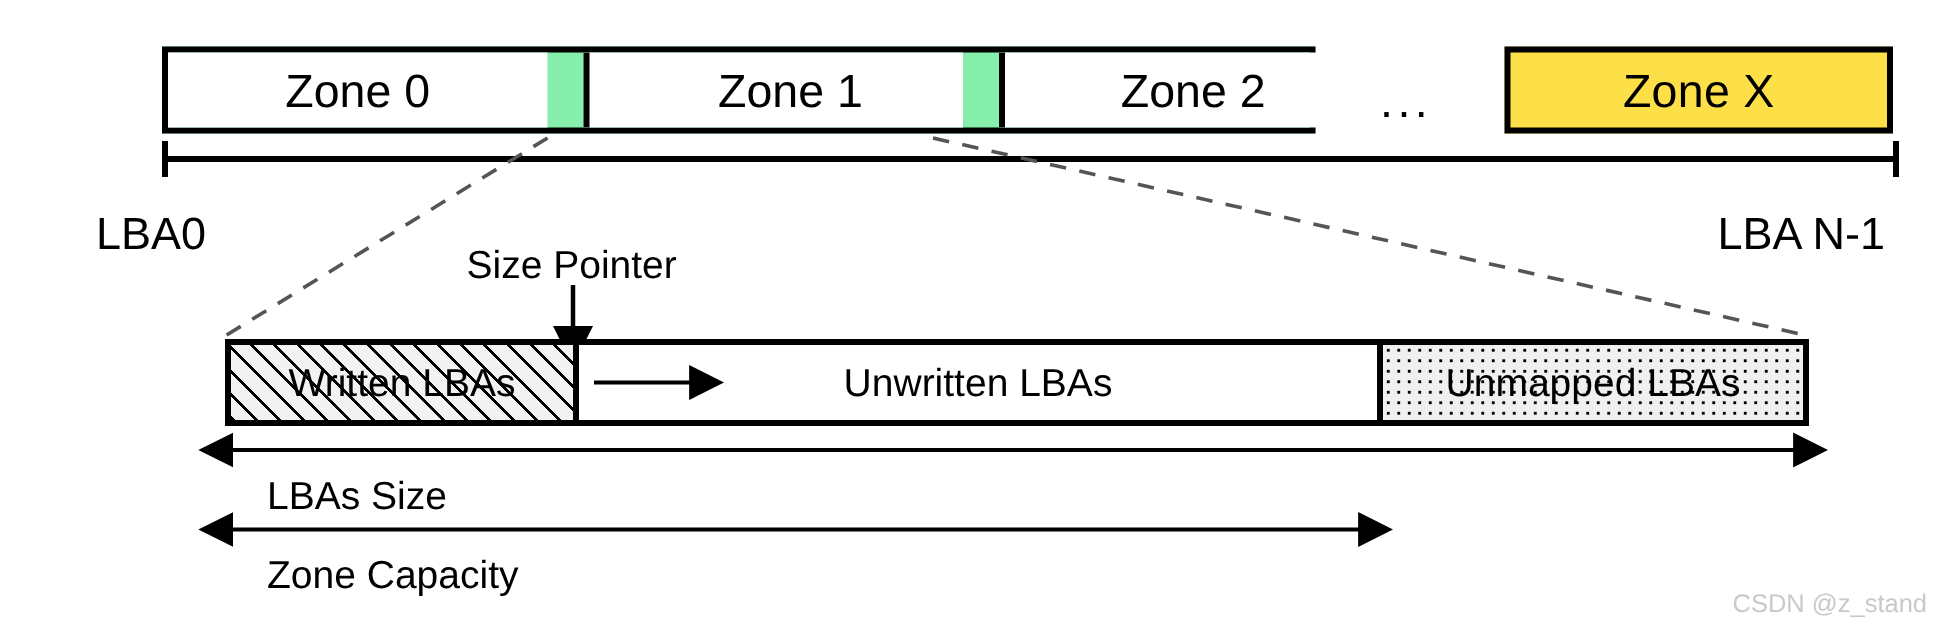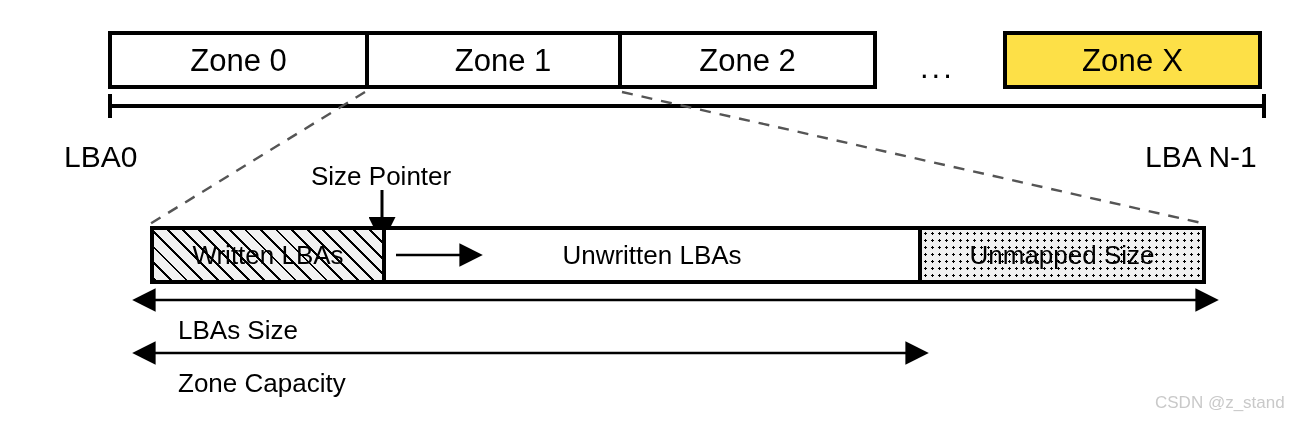--- a/index.html
+++ b/index.html
@@ -31,20 +31,21 @@
     line-height: 1;
     letter-spacing: 0.2px;
     white-space: nowrap;
   }
   .zone-group {
     position: absolute;
     box-sizing: border-box;
     border: 4px solid #000;
     background: #86efac;
     display: flex;
+    gap: 24px;
   }
   .zone-cell {
     flex: 0 0 auto;
     box-sizing: border-box;
     display: flex;
     align-items: center;
     justify-content: center;
     font-size: 31px;
     line-height: 1;
     white-space: nowrap;
@@ -197,21 +198,21 @@
   <svg class="proj" style="left:396px; top:243px;" width="90" height="24">
     <defs>
       <marker id="dirHead" markerWidth="9" markerHeight="9" refX="1" refY="4.5" orient="auto" markerUnits="strokeWidth">
         <path d="M0,0 L9,4.5 L0,9 z" fill="#000"></path>
       </marker>
     </defs>
     <line x1="0" y1="12" x2="66" y2="12" stroke="#000" stroke-width="2.6" marker-end="url(#dirHead)"></line>
   </svg>
 
   <div class="seg seg-unmapped" style="left:918px; width:288px;">
-    <span class="seg-label">Unmapped Size</span>
+    <span class="seg-label">Unmapped LBAs</span>
   </div>
 
   <svg class="proj" style="left:140px; top:288px;" width="1080" height="26">
     <defs>
       <marker id="zsL" markerWidth="9" markerHeight="9" refX="8" refY="4.5" orient="auto" markerUnits="strokeWidth">
         <path d="M9,0 L0,4.5 L9,9 z" fill="#000"></path>
       </marker>
       <marker id="zsR" markerWidth="9" markerHeight="9" refX="1" refY="4.5" orient="auto" markerUnits="strokeWidth">
         <path d="M0,0 L9,4.5 L0,9 z" fill="#000"></path>
       </marker>

